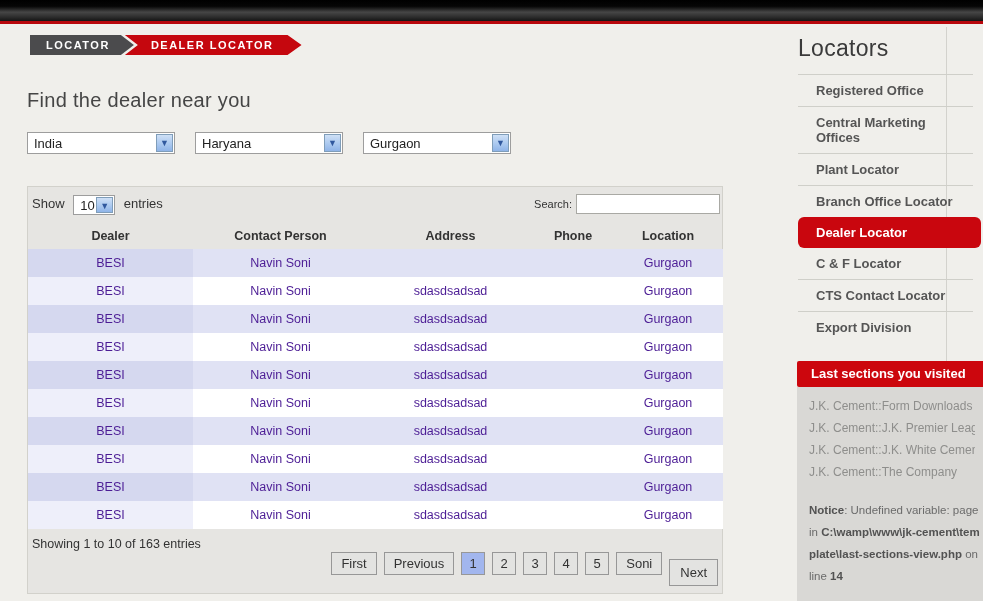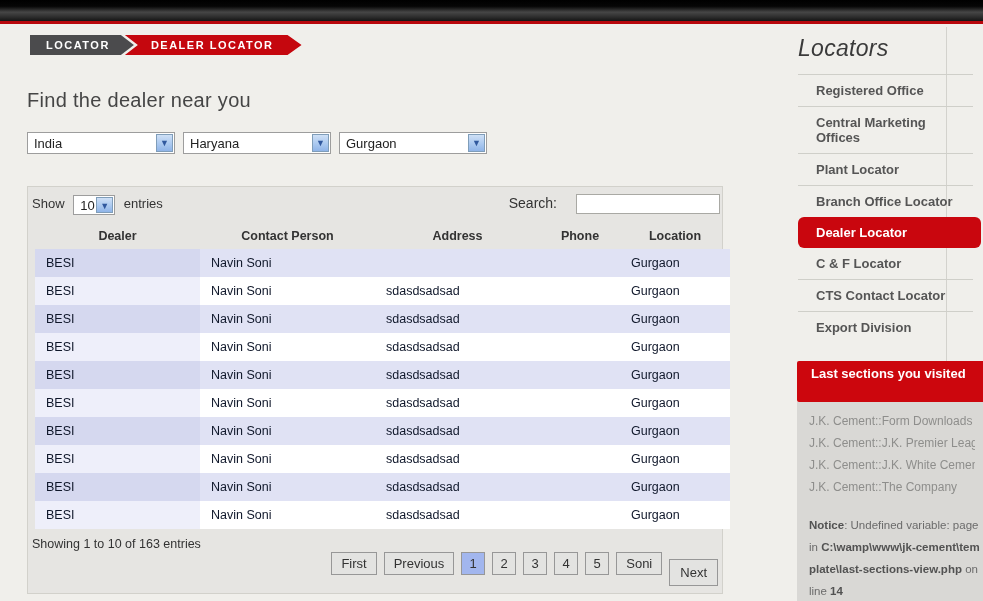--- a/index.html
+++ b/index.html
@@ -21,65 +21,65 @@
   .crumb-dark { background:#4b4b4d; padding:0 24px 0 16px; z-index:2; position:relative;
     clip-path:polygon(0 0, calc(100% - 13px) 0, 100% 50%, calc(100% - 13px) 100%, 0 100%); }
   .crumb-red { background:#c5070e; padding:0 28px 0 26px; margin-left:-9px; position:relative; z-index:1;
     clip-path:polygon(0 0, calc(100% - 14px) 0, 100% 50%, calc(100% - 14px) 100%, 0 100%, 13px 50%); }
 
   
   .page-title { position:absolute; left:27px; top:62px; font-size:20px; font-weight:400;
     color:#454545; letter-spacing:.3px; }
 
   
-  .filters { position:absolute; left:27px; top:105px; display:flex; gap:8px; }
+  .filters { position:absolute; left:27px; top:105px; display:flex; gap:20px; }
   .xp-select { width:148px; height:22px; background:#fff; border:1px solid #9d9d9d;
     display:flex; align-items:center; justify-content:space-between; cursor:default; }
   .xp-select .val { font-size:13px; color:#222; padding-left:6px; }
   .xp-select .arrow { width:17px; height:18px; margin-right:1px;
     background:linear-gradient(180deg,#cfe0f6 0%,#aecbf0 50%,#8fb4e8 100%);
     border:1px solid #7f9db9; color:#30589e; font-size:9px; line-height:16px; text-align:center; }
   .xp-select.small { width:42px; height:20px; display:inline-flex; vertical-align:middle; margin:0 5px;align-items:center; }
   .xp-select.small .arrow { height:16px; }
 
   
   .dt-wrapper { position:absolute; left:27px; top:159px; width:696px; height:408px;
     background:#e6e5e2; border:1px solid #d2d1cb; font-size:13px; color:#333; }
   .dt-topbar { height:36px; padding:8px 2px 0 4px; position:relative; }
   .dt-search { position:absolute; right:2px; top:7px; }
-  .dt-search label { font-size:14px; color:#333; margin-right:19px; }
+  .dt-search label { font-size:11px; color:#333; margin-right:4px; }
   .dt-search input { width:144px; height:20px; border:1px solid #a9a9a4; background:#fff; font-size:12px; padding:0 4px; }
 
-  table.dealers { border-collapse:collapse; width:695px; table-layout:fixed;margin-left:7px; }
+  table.dealers { border-collapse:collapse; width:695px; table-layout:fixed; }
   table.dealers th { font-size:12.5px; font-weight:bold; color:#333; height:26px; text-align:center; }
-  table.dealers td { font-size:12.5px; color:#0f172a; height:28px; padding-left:11px; text-align:left; overflow:hidden; }
+  table.dealers td { font-size:12.5px; color:#4c1d95; height:28px; text-align:center; overflow:hidden; }
   tr.row-even td { background:#ffffff; }
   tr.row-even td.sort-col { background:#eeeffa; }
   tr.row-odd td { background:#e0e2f4; }
   tr.row-odd td.sort-col { background:#d5d8ef; }
 
   .dt-info { padding:8px 0 0 4px; font-size:12.5px; color:#333; }
   .dt-paginate { position:absolute; right:4px; bottom:14px; display:flex; align-items:flex-start; }
   .pg-btn { background:#e3e3e1; border:1px solid #979797; color:#333; font-size:13px;
     padding:3px 9px; margin-left:7px; cursor:pointer; }
   .pg-num { padding:3px 7px; min-width:24px; text-align:center; }
   .pg-active { background:#a2b6ee; }
   .pg-next { position:relative; top:7px; padding:5px 10px; }
 
   
-  .side-title { font-size:23px; color:#3a3a3a; font-weight:400; padding:8px 0 12px 14px; letter-spacing:.3px;font-style:italic; }
+  .side-title { font-size:23px; color:#3a3a3a; font-weight:400; padding:8px 0 12px 14px; letter-spacing:.3px; }
   .loc-nav { list-style:none; }
   .loc-nav li { font-size:13px; font-weight:bold; color:#555; padding:8px 0 8px 32px; cursor:pointer; }
   .loc-nav li.has-line { border-top:1px solid #cfcfc9; margin-left:14px; padding-left:18px; margin-right:10px; }
   .loc-nav li.active { background:#c9060e; color:#fff; border-radius:6px; margin:0 2px 0 14px; padding-left:18px; }
   .loc-nav li.after-active { margin-left:14px; padding-left:18px; margin-right:10px; }
 
   .visited { margin-top:18px; }
   .visited-banner { background:#cc060d; color:#fff; font-size:13px; font-weight:bold;
-    height:41px; line-height:26px; padding-left:14px; margin-left:13px; border-radius:2px 0 0 2px; }
+    height:26px; line-height:26px; padding-left:14px; margin-left:13px; border-radius:2px 0 0 2px; }
   .visited-body { background:#d9d8d5; margin-left:13px; padding:8px 8px 10px 12px; min-height:218px; }
   .visited-link { font-size:12px; color:#8e8e8c; line-height:22px; cursor:pointer; white-space:nowrap; overflow:hidden; }
 
   .notice { margin-top:16px; font-size:11.5px; color:#6b6b6b; line-height:22px; width:172px; word-wrap:break-word; }
   .notice b { color:#525252; }
   .notice .path { word-break:break-all; }
 </style>
 </head>
 <body>
 

